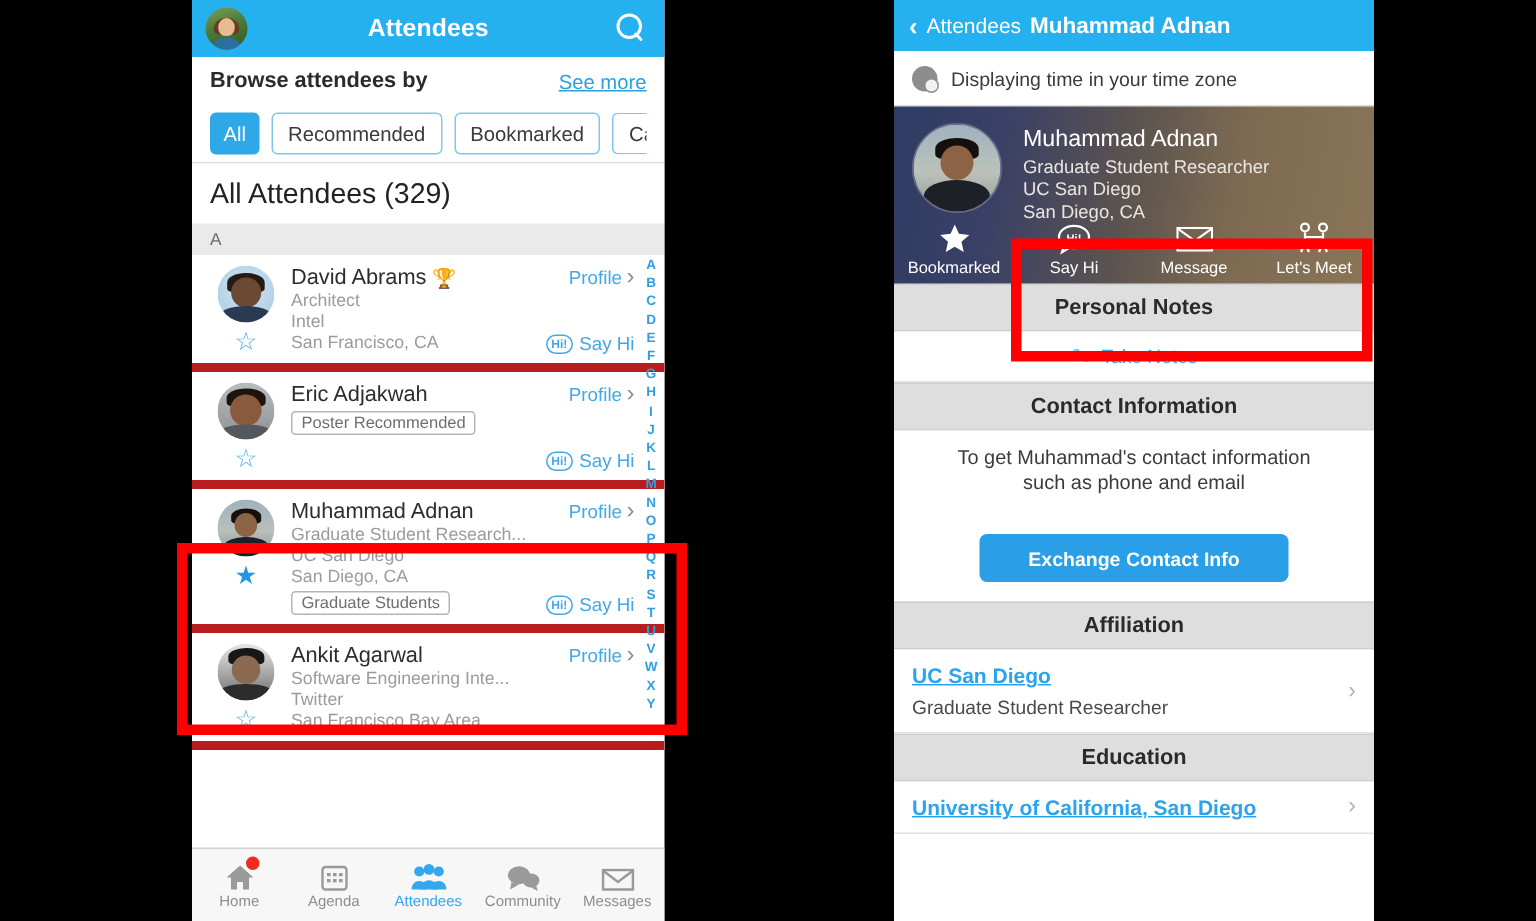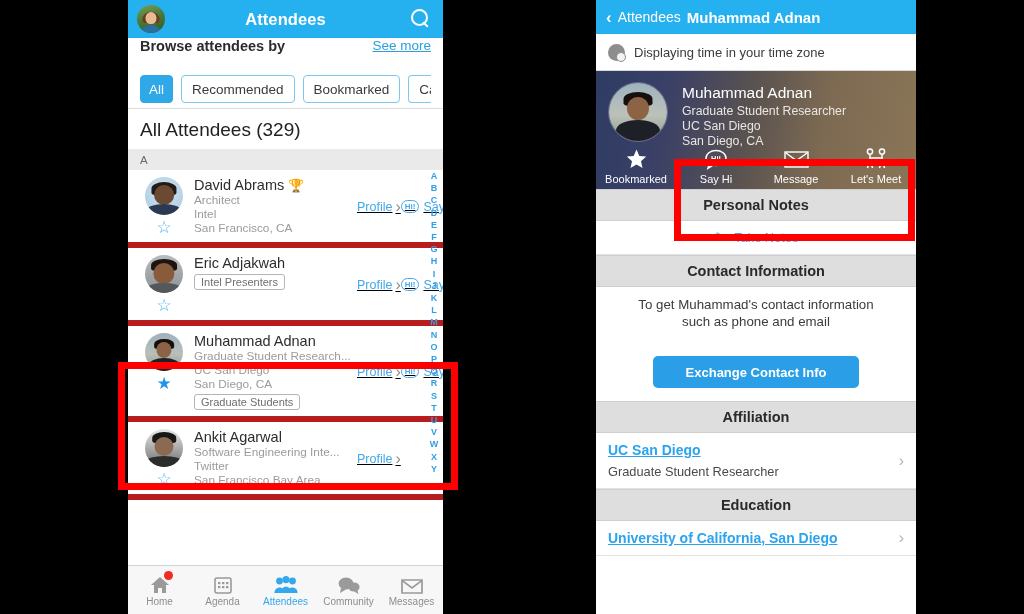--- a/index.html
+++ b/index.html
@@ -22,21 +22,21 @@
   .nav-avatar .body{position:absolute;left:50%;bottom:-2px;transform:translateX(-50%);
       width:20px;height:10px;border-radius:9px 9px 0 0;background:#2b6f9e;}
   .nav-title{position:absolute;left:0;right:0;text-align:center;color:#fff;font-size:16.5px;font-weight:bold;
       letter-spacing:.1px;pointer-events:none;}
   .nav-search{margin-left:auto;margin-right:12px;width:20px;height:20px;position:relative;}
   .nav-search .ring{position:absolute;left:0;top:0;width:13px;height:13px;border:2px solid #fff;border-radius:50%;}
   .nav-search .stick{position:absolute;left:12px;top:12px;width:7px;height:2px;background:#fff;
       transform:rotate(45deg);transform-origin:left center;border-radius:1px;}
 
   
-  .browse{height:32px;display:flex;align-items:flex-start;justify-content:space-between;
+  .browse{height:32px;display:flex;align-items:center;justify-content:space-between;
       padding:0 12px;background:#fff;}
   .browse-label{font-size:14.5px;font-weight:bold;color:#2b2b2b;}
   .see-more{font-size:13.5px;color:#2b9fe0;font-weight:normal;text-decoration:underline;}
 
   .chips{height:38px;display:flex;align-items:center;gap:8px;padding:0 12px;background:#fff;overflow:hidden;}
   .chip{height:26px;display:flex;align-items:center;padding:0 10px;border-radius:4px;
       border:1px solid #7ec8ef;font-size:13.5px;color:#3a3a3a;background:#fff;white-space:nowrap;}
   .chip.active{background:#2fa8e8;border-color:#2fa8e8;color:#fff;font-weight:normal;padding:0 8px;}
   .chip.clipped{overflow:hidden;max-width:22px;padding-right:0;border-right:none;border-radius:4px 0 0 4px;}
   .sep{height:1px;background:#dcdcdc;margin:0;}
@@ -52,22 +52,22 @@
   .ava{width:38px;height:38px;border-radius:50%;overflow:hidden;position:relative;flex:none;}
   .star{margin-top:4px;font-size:17px;line-height:1;color:#4fb3ef;}
   .star.hollow::before{content:"\2606";}
   .star.filled::before{content:"\2605";color:#2196e8;}
   .row-mid{flex:1;min-width:0;padding-left:4px;}
   .r-name{font-size:14.5px;color:#2d2d2d;display:flex;align-items:center;gap:4px;}
   .trophy{font-size:13px;}
   .r-sub{font-size:11.8px;color:#9b9b9b;line-height:14px;white-space:nowrap;overflow:hidden;text-overflow:ellipsis;}
   .tag{display:inline-block;margin-top:3px;border:1px solid #b5b5b5;border-radius:3px;
       padding:1px 6px;font-size:11px;color:#6e6e6e;background:#fff;}
-  .row-right{width:66px;flex:none;display:flex;flex-direction:row;justify-content:space-between;
-      padding-right:10px;text-decoration:underline;}
+  .row-right{width:66px;flex:none;display:flex;flex-direction:column;justify-content:space-between;
+      align-items:flex-end;padding-right:10px;}
   .profile-link{display:flex;align-items:center;gap:3px;font-size:12.5px;color:#44a8e8;}
   .chev{font-size:16px;color:#8d8d8d;line-height:1;}
   .sayhi{display:flex;align-items:center;gap:4px;font-size:12.5px;color:#44a8e8;white-space:nowrap;}
   .hibub{border:1.3px solid #44a8e8;border-radius:7px;font-size:8px;padding:0 3px;line-height:11px;
       color:#44a8e8;font-weight:bold;}
 
   
   .alpha-index{position:absolute;right:2px;top:170px;width:14px;display:flex;flex-direction:column;
       align-items:center;font-size:9px;font-weight:bold;color:#2f9fe5;line-height:12.2px;z-index:6;}
 
@@ -214,21 +214,21 @@
             <div class="hd" style="top:20%;width:56%;height:56%;background:#8a5a3c;"></div>
             <div class="bd" style="width:90%;height:26%;background:#55585a;"></div>
           </div>
         </div>
         <div class="star hollow"></div>
       </div>
       <div class="row-mid">
         <div class="r-name">
           <span>Eric Adjakwah</span>
         </div>
-        <div><span class="tag">Intel Presenters</span></div>
+        <div><span class="tag">Poster Recommended</span></div>
       </div>
       <div class="row-right">
         <div class="profile-link">
           <span>Profile</span>
           <span class="chev">›</span>
         </div>
         <div class="sayhi">
           <span class="hibub">Hi!</span>
           <span>Say Hi</span>
         </div>

